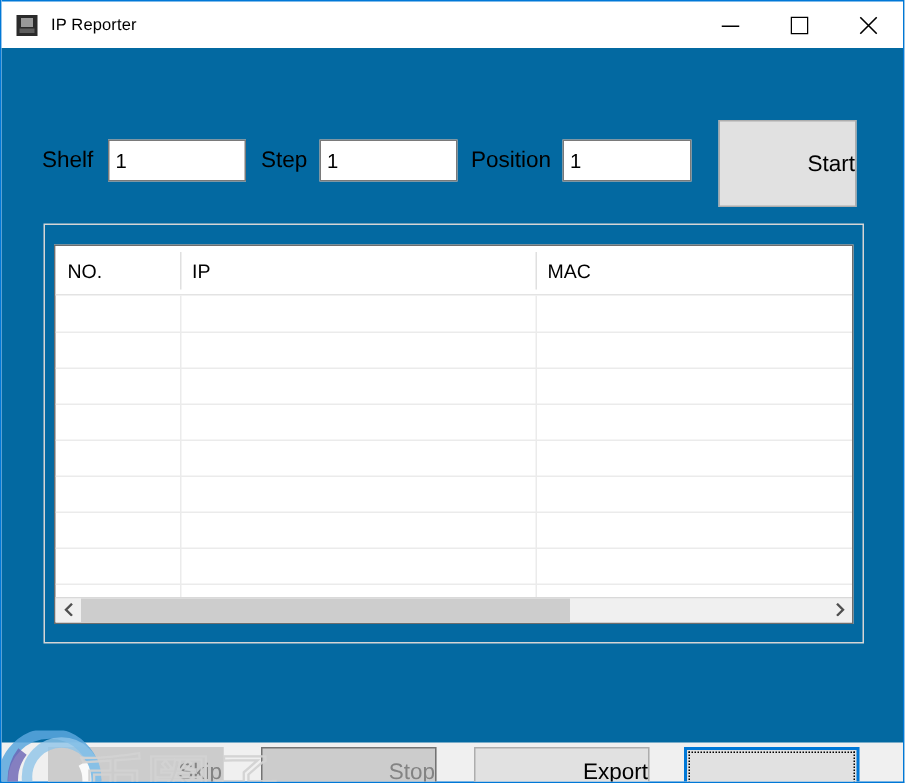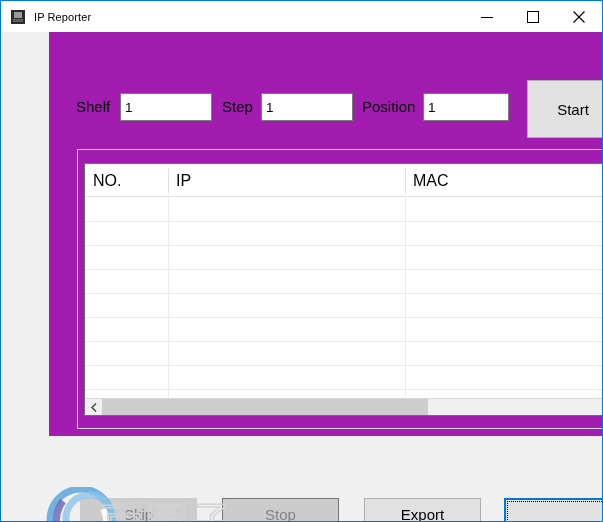--- a/index.html
+++ b/index.html
@@ -77,23 +77,22 @@
     justify-content: center;
     background: transparent;
     border: none;
     padding: 0;
     cursor: default;
   }
   .win-btn svg { display: block; }
   
   .client {
     position: relative;
-    height: 404px;
-    background: #a21caf;
-    margin-left: 48px;
+    height: 463px;
+    background: #0369a1;
   }
   
   .form-row {
     position: absolute;
     left: 0; top: 0;
     width: 603px;
     height: 78px;
   }
   .field-label {
     position: absolute;
@@ -121,20 +120,21 @@
 
   .btn {
     box-sizing: border-box;
     background: #e1e1e1;
     border: 1px solid #adadad;
     font-family: "Liberation Sans", sans-serif;
     font-size: 15px;
     color: #000000;
     cursor: default;
     padding: 0;
+    text-align: right;
   }
   .btn-start {
     position: absolute;
     left: 478px;
     top: 48px;
     width: 92px;
     height: 58px;
   }
   
   .groupbox {
@@ -178,21 +178,21 @@
     height: 33px;
     box-sizing: border-box;
     border-bottom: 1px solid #e3e3e3;
     background: #ffffff;
   }
   .th {
     position: absolute;
     top: 0;
     height: 33px;
     line-height: 33px;
-    font-size: 16px;
+    font-size: 13px;
     color: #000000;
     padding-left: 8px;
     box-sizing: border-box;
     white-space: nowrap;
   }
   .col-sep {
     position: absolute;
     top: 4px;
     width: 1px;
     height: 25px;

